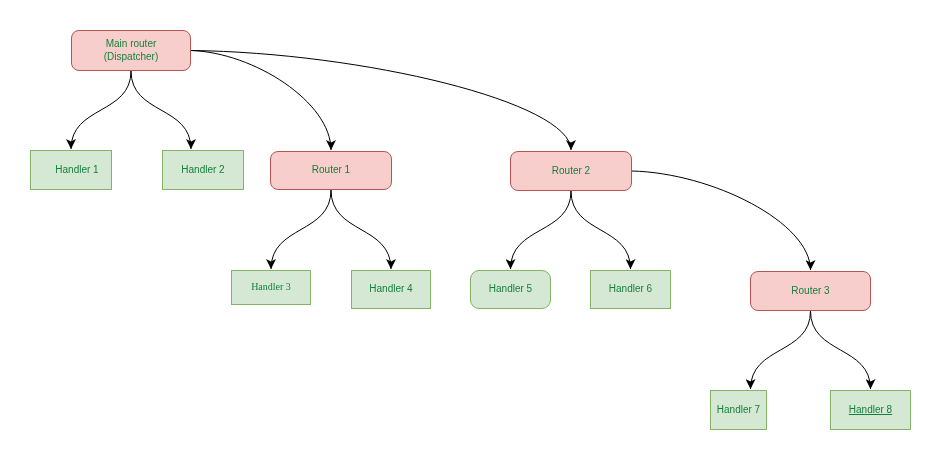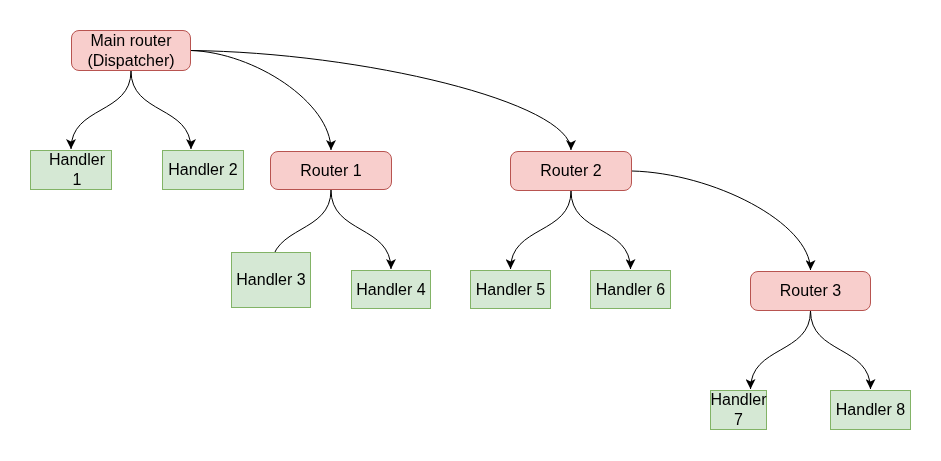--- a/index.html
+++ b/index.html
@@ -23,23 +23,23 @@
     height: 461px;
     pointer-events: none;
   }
   .node {
     position: absolute;
     box-sizing: border-box;
     display: flex;
     align-items: center;
     justify-content: center;
     text-align: center;
-    font-size: 16px;
+    font-size: 10px;
     line-height: 1.25;
-    color: #000000;
+    color: #15803d;
     white-space: pre-line;
   }
   .node.router {
     background: #f8cecc;
     border: 1px solid #b85450;
     border-radius: 8px;
   }
   .node.handler {
     background: #d5e8d4;
     border: 1px solid #82b366;
@@ -70,21 +70,21 @@
         <path d="M 810.5 311 C 810.5 354.68, 870.5 345.32, 870.5 389" fill="none" stroke="#000000" stroke-width="1" marker-end="url(#arrowhead)"></path>
       </g>
   </svg>
   <div id="node-layer">
       <div class="node router" style="left: 71px; top: 30px; width: 120px; height: 41px;"><span>Main router
 (Dispatcher)</span></div>
       <div class="node handler" style="left: 30px; top: 150px; width: 82px; height: 40px; padding-left: 12px;"><span>Handler 1</span></div>
       <div class="node handler" style="left: 162px; top: 150px; width: 82px; height: 40px;"><span>Handler 2</span></div>
       <div class="node router" style="left: 270px; top: 151px; width: 122px; height: 39px;"><span>Router 1</span></div>
       <div class="node router" style="left: 510px; top: 151px; width: 122px; height: 40px; text-align: center;"><span>Router 2</span></div>
-      <div class="node handler" style="left: 231px; top: 252px; width: 80px; height: 56px;"><span>Handler 3</span></div>
+      <div class="node handler" style="left: 231px; top: 270px; width: 80px; height: 35px; font-family: Liberation Serif, serif;"><span>Handler 3</span></div>
       <div class="node handler" style="left: 351px; top: 270px; width: 80px; height: 39px;"><span>Handler 4</span></div>
-      <div class="node handler" style="left: 470px; top: 270px; width: 81px; height: 39px;"><span>Handler 5</span></div>
+      <div class="node handler" style="left: 470px; top: 270px; width: 81px; height: 39px; border-radius: 9px;"><span>Handler 5</span></div>
       <div class="node handler" style="left: 590px; top: 270px; width: 81px; height: 39px; text-align: right;"><span>Handler 6</span></div>
       <div class="node router" style="left: 750px; top: 271px; width: 121px; height: 40px;"><span>Router 3</span></div>
       <div class="node handler" style="left: 710px; top: 390px; width: 57px; height: 40px;"><span>Handler 7</span></div>
-      <div class="node handler" style="left: 830px; top: 390px; width: 81px; height: 40px;"><span>Handler 8</span></div>
+      <div class="node handler" style="left: 830px; top: 390px; width: 81px; height: 40px; text-decoration: underline;"><span>Handler 8</span></div>
     </div>
 </div>
 
 </body></html>

